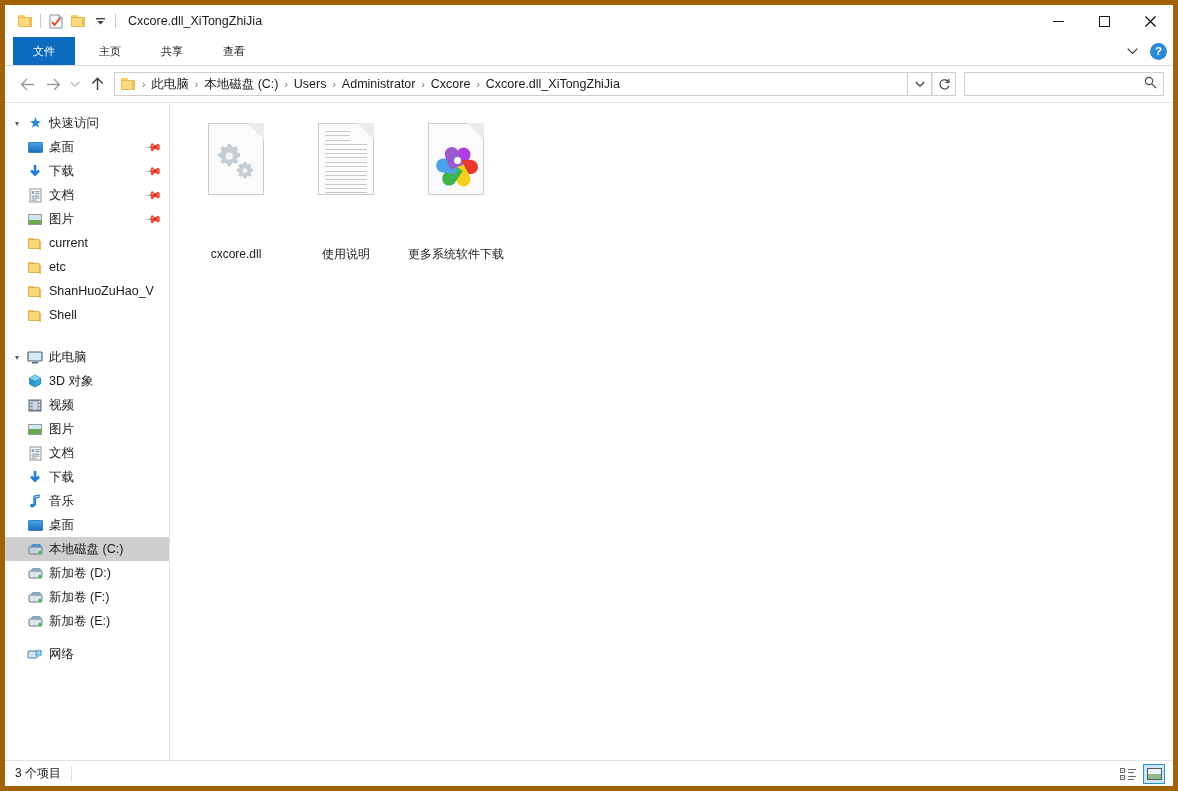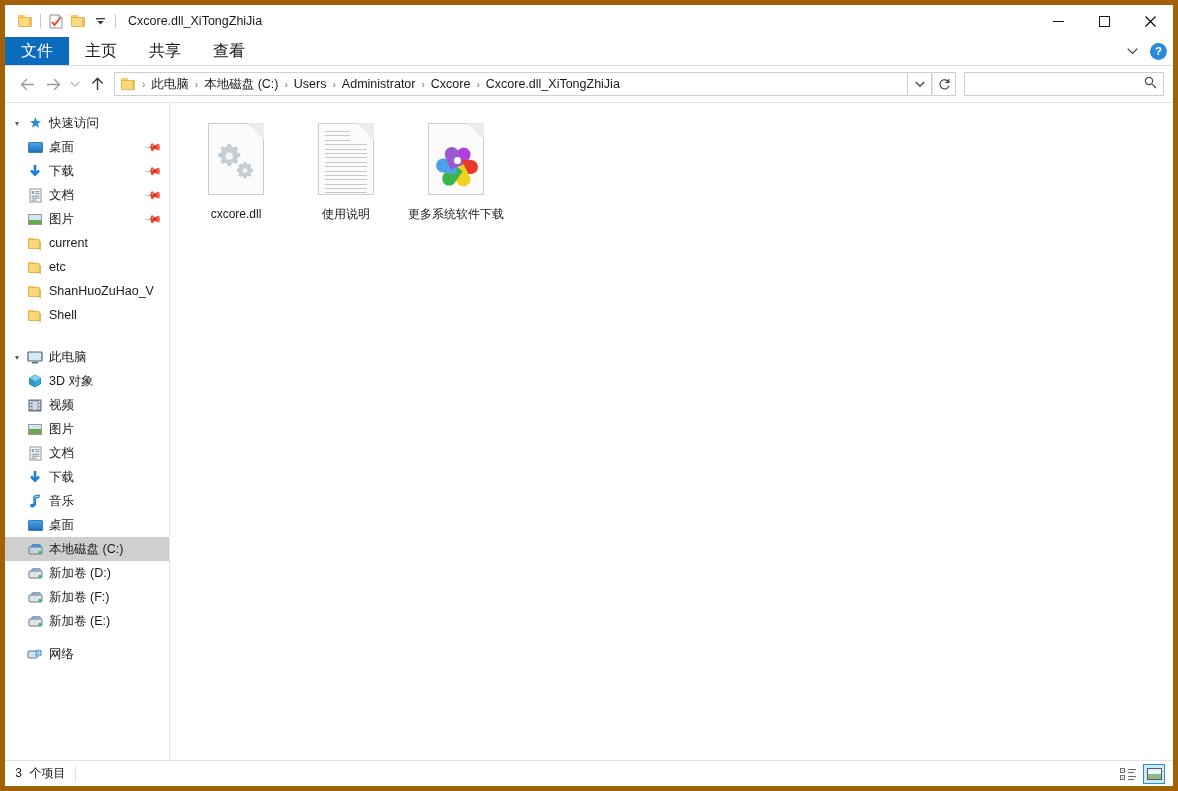--- a/index.html
+++ b/index.html
@@ -65,22 +65,23 @@
   
   #ribbon {
     height: 29px; flex: 0 0 29px;
     display: flex; align-items: stretch;
     background: #ffffff;
     border-bottom: 1px solid #dededc;
     position: relative;
   }
   .rtab {
     display: flex; align-items: center; justify-content: center;
-    padding: 0 16px; font-size: 16px; color: #1a1a1a;
+    padding: 0 16px; font-size: 11px; color: #1a1a1a;
     cursor: default;
+    margin-left: 8px;
   }
   .rtab.file {
     background: #0d6bbd; color: #ffffff; min-width: 62px;
   }
   .ribbon-right {
     position: absolute; right: 6px; top: 0; height: 29px;
     display: flex; align-items: center; gap: 8px;
   }
   .chev-btn {
     width: 20px; height: 22px; display: flex; align-items: center;
@@ -218,21 +219,21 @@
     padding: 4px 2px 6px 2px;
     margin-right: 2px;
   }
   .file-ico-wrap {
     width: 64px; height: 80px;
     display: flex; align-items: center; justify-content: center;
     margin-bottom: 8px;
   }
   .file-label {
     font-size: 12px; color: #1a1a1a; text-align: center;
-    line-height: 15px; word-break: break-all; max-width: 100px;
+    line-height: 15px; word-break: break-all; max-width: 100px; margin-top: 40px;
   }
 
   
   .page {
     position: relative; width: 56px; height: 72px;
     background: #fbfbfb; border: 1px solid #c9cdd1;
     box-shadow: 0 0 0 0 transparent;
   }
   .page .fold {
     position: absolute; right: -1px; top: -1px;
@@ -264,21 +265,20 @@
   }
 
   
   #statusbar {
     height: 26px; flex: 0 0 26px;
     border-top: 1px solid #e3e3e3;
     display: flex; align-items: center;
     background: #ffffff;
     padding: 0 6px 0 10px;
     position: relative;
-    font-family: Liberation Mono, monospace;
   }
   #status-text { font-size: 12px; color: #1a1a1a; }
   .sb-sep { width:1px; height:16px; background:#e0e0e0; margin-left:10px; }
   .viewbtns { position: absolute; right: 8px; display: flex; gap: 4px; }
   .viewbtn {
     width: 22px; height: 20px; display: flex;
     align-items: center; justify-content: center;
     border: 1px solid transparent;
   }
   .viewbtn.active { border: 1px solid #2a8fd8; background: #cde8f7; }

